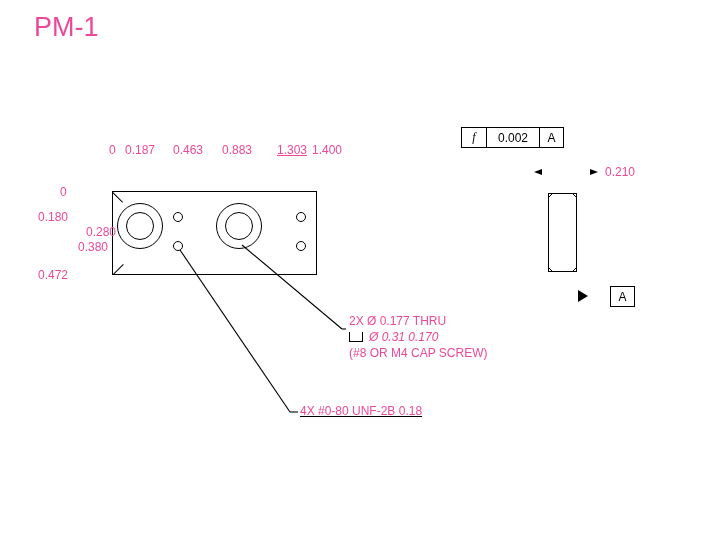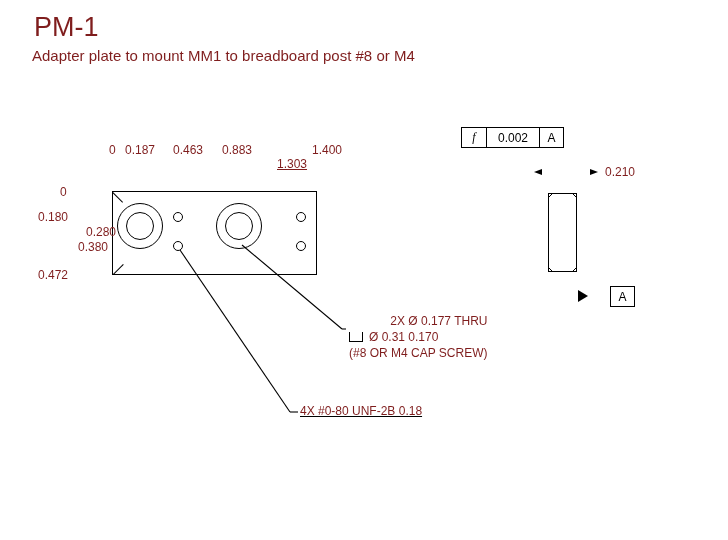--- a/index.html
+++ b/index.html
@@ -12,24 +12,23 @@
     width: 728px;
     height: 540px;
     background: #ffffff;
     overflow: hidden;
     font-family: "Liberation Sans", sans-serif;
     color: #000000;
   }
   .abs { position: absolute; }
   .txt {
     font-family: "Liberation Sans", sans-serif;
-    color: #7f1d1d;
+    color: #ec4899;
     white-space: nowrap;
     line-height: 1;
-    text-align: right;
   }
   #title {
     left: 34px;
     top: 14px;
     font-size: 27px;
     letter-spacing: 0px;
   }
   #subtitle {
     left: 32px;
     top: 48px;
@@ -123,21 +122,20 @@
   }
   .arrowL { border-right: 8px solid #000; }
   .arrowR { border-left: 8px solid #000; }
 </style>
 </head>
 <body>
 
 <div id="page">
 
   <div class="abs txt" id="title">PM-1</div>
-  <div class="abs txt" id="subtitle">Adapter plate to mount MM1 to breadboard post #8 or M4</div>
 
   <div class="abs plate-body"></div>
 
   <div class="abs" style="left:112px; top:191px; width:12px; height:12px; overflow:hidden;">
     <div style="position:absolute; left:-1px; top:-1px; width:17px; height:1.4px; background:#000; transform:rotate(45deg); transform-origin:0 0;"></div>
   </div>
   <div class="abs" style="left:112px; top:263px; width:12px; height:12px; overflow:hidden;">
     <div style="position:absolute; left:-1px; top:13px; width:17px; height:1.4px; background:#000; transform:rotate(-45deg); transform-origin:0 0;"></div>
   </div>
 
@@ -156,21 +154,21 @@
   <div class="abs vline" style="left:140px; top:162px; height:30px;"></div>
   <div class="abs vline" style="left:178px; top:162px; height:50px;"></div>
   <div class="abs vline" style="left:239px; top:162px; height:41px;"></div>
   <div class="abs vline" style="left:301px; top:162px; height:50px;"></div>
   <div class="abs vline" style="left:316px; top:162px; height:30px;"></div>
 
   <div class="abs txt dimlabel" style="left:109px; top:144px;">0</div>
   <div class="abs txt dimlabel" style="left:125px; top:144px;">0.187</div>
   <div class="abs txt dimlabel" style="left:173px; top:144px;">0.463</div>
   <div class="abs txt dimlabel" style="left:222px; top:144px;">0.883</div>
-  <div class="abs txt dimlabel" style="left:277px; top:158px;text-decoration:underline;">1.303</div>
+  <div class="abs txt dimlabel" style="left:277px; top:144px;text-decoration:underline;">1.303</div>
   <div class="abs txt dimlabel" style="left:312px; top:144px;">1.400</div>
 
   <div class="abs hline" style="left:79px; top:192px; width:34px;"></div>
   <div class="abs hline" style="left:79px; top:217px; width:98px;"></div>
   <div class="abs hline" style="left:79px; top:231px; width:38px;"></div>
   <div class="abs hline" style="left:79px; top:246px; width:98px;"></div>
   <div class="abs hline" style="left:79px; top:274px; width:34px;"></div>
 
   <div class="abs" style="left:79px; top:217px; width:1px; height:1px;"></div>
 
@@ -189,21 +187,21 @@
 
   <div class="abs" style="left:178px; top:248px; width:120px; height:166px;">
     <svg width="120" height="166" style="display:block;">
       <line x1="2" y1="2" x2="112" y2="164" stroke="#000" stroke-width="1.1"></line>
       <line x1="112" y1="164" x2="120" y2="164" stroke="#000" stroke-width="1.1"></line>
     </svg>
   </div>
 
   <div class="abs" style="left:349px; top:315px;">
     <div class="txt note" style="margin-bottom:4px;">2X  Ø  0.177 THRU</div>
-    <div style="display:flex; align-items:center; margin-bottom:4px;">
+    <div style="display:flex; align-items:center; margin-bottom:4px;font-style:italic;">
       <span style="display:inline-block; width:12px; height:9px; border-left:1.2px solid #000; border-bottom:1.2px solid #000; border-right:1.2px solid #000; margin-right:6px;"></span>
       <span class="txt note">Ø   0.31      0.170</span>
     </div>
     <div class="txt note">(#8 OR M4 CAP SCREW)</div>
   </div>
 
   <div class="abs" style="left:300px; top:405px;text-decoration:underline;">
     <div class="txt note">4X #0-80 UNF-2B      0.18</div>
   </div>
 

